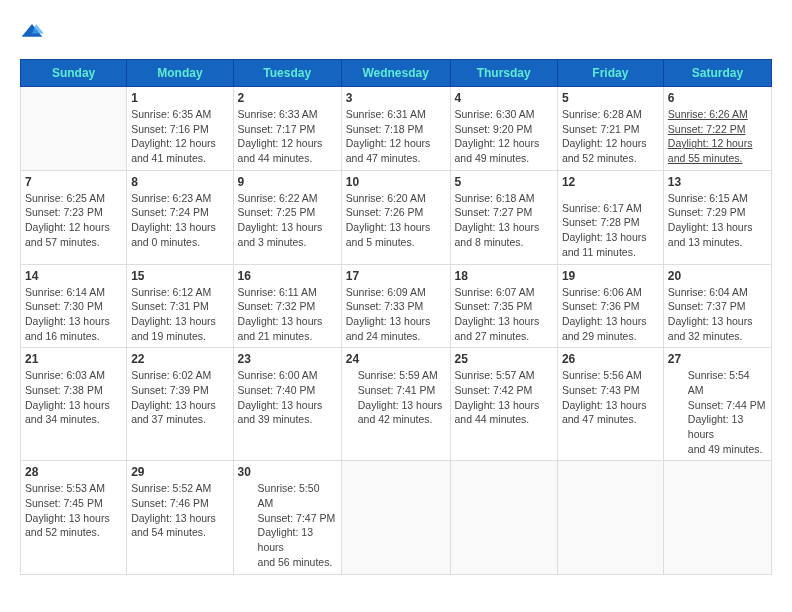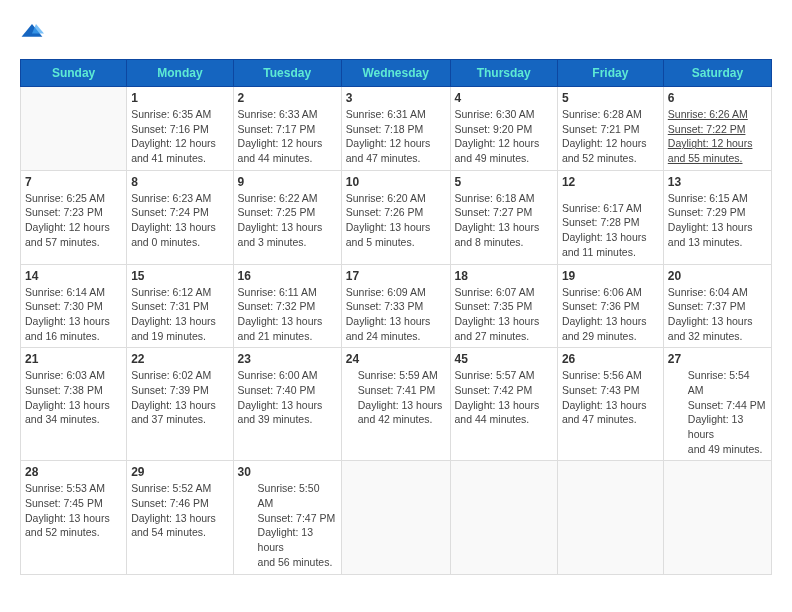--- a/index.html
+++ b/index.html
@@ -290,21 +290,21 @@
 and 39 minutes.</div>
         </td>
         <td>
           <span class="cell-day">24</span>
           <div class="cell-info" style="white-space: pre-line; margin-left: 12px;">Sunrise: 5:59 AM
 Sunset: 7:41 PM
 Daylight: 13 hours
 and 42 minutes.</div>
         </td>
         <td>
-          <span class="cell-day">45</span>
+          <span class="cell-day">25</span>
           <div class="cell-info" style="white-space: pre-line;">Sunrise: 5:57 AM
 Sunset: 7:42 PM
 Daylight: 13 hours
 and 44 minutes.</div>
         </td>
         <td>
           <span class="cell-day">26</span>
           <div class="cell-info" style="white-space: pre-line;">Sunrise: 5:56 AM
 Sunset: 7:43 PM
 Daylight: 13 hours

